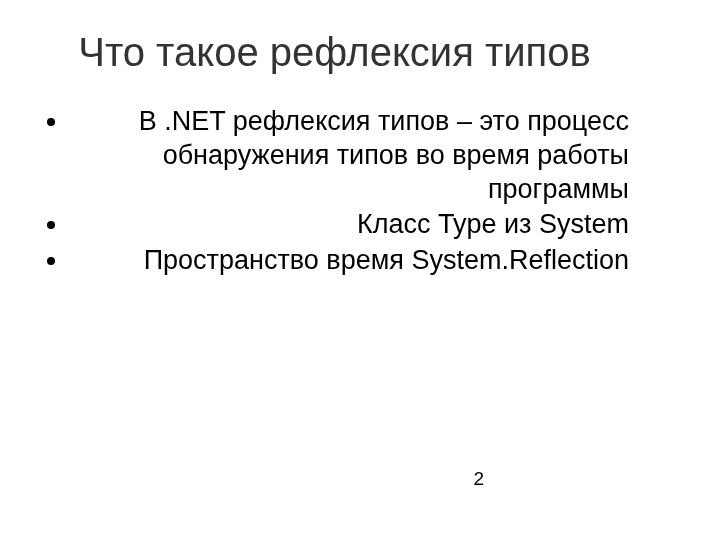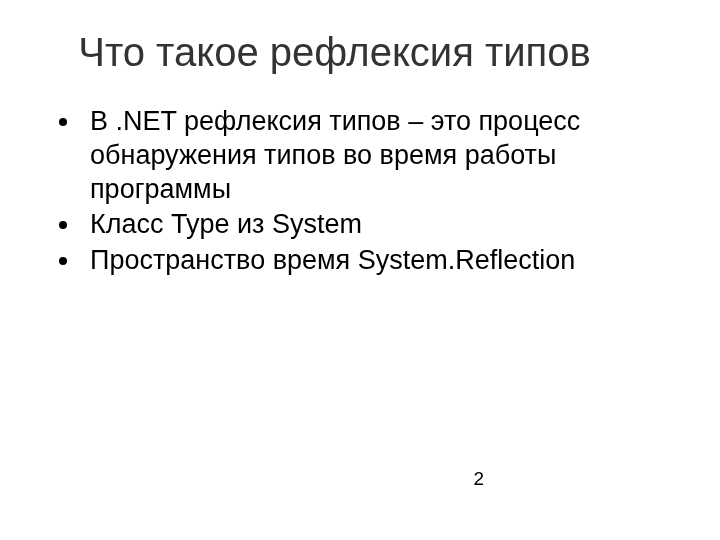--- a/index.html
+++ b/index.html
@@ -22,24 +22,25 @@
   .title {
     text-align: center;
     font-size: 40px;
     font-weight: 400;
     margin: 10px 0 30px 0;
     color: #333333;
   }
   ul.bullets {
     list-style: disc;
     padding-left: 30px;
-    margin: 12px;
+    margin: 0;
     font-size: 27px;
     line-height: 1.25;
     color: #000000;
+    text-align: right;
   }
   ul.bullets li {
     margin: 0 0 2px 0;
     padding-left: 8px;
     font-weight: 400;
   }
   .page-number {
     position: absolute;
     right: 185px;
     bottom: 50px;

